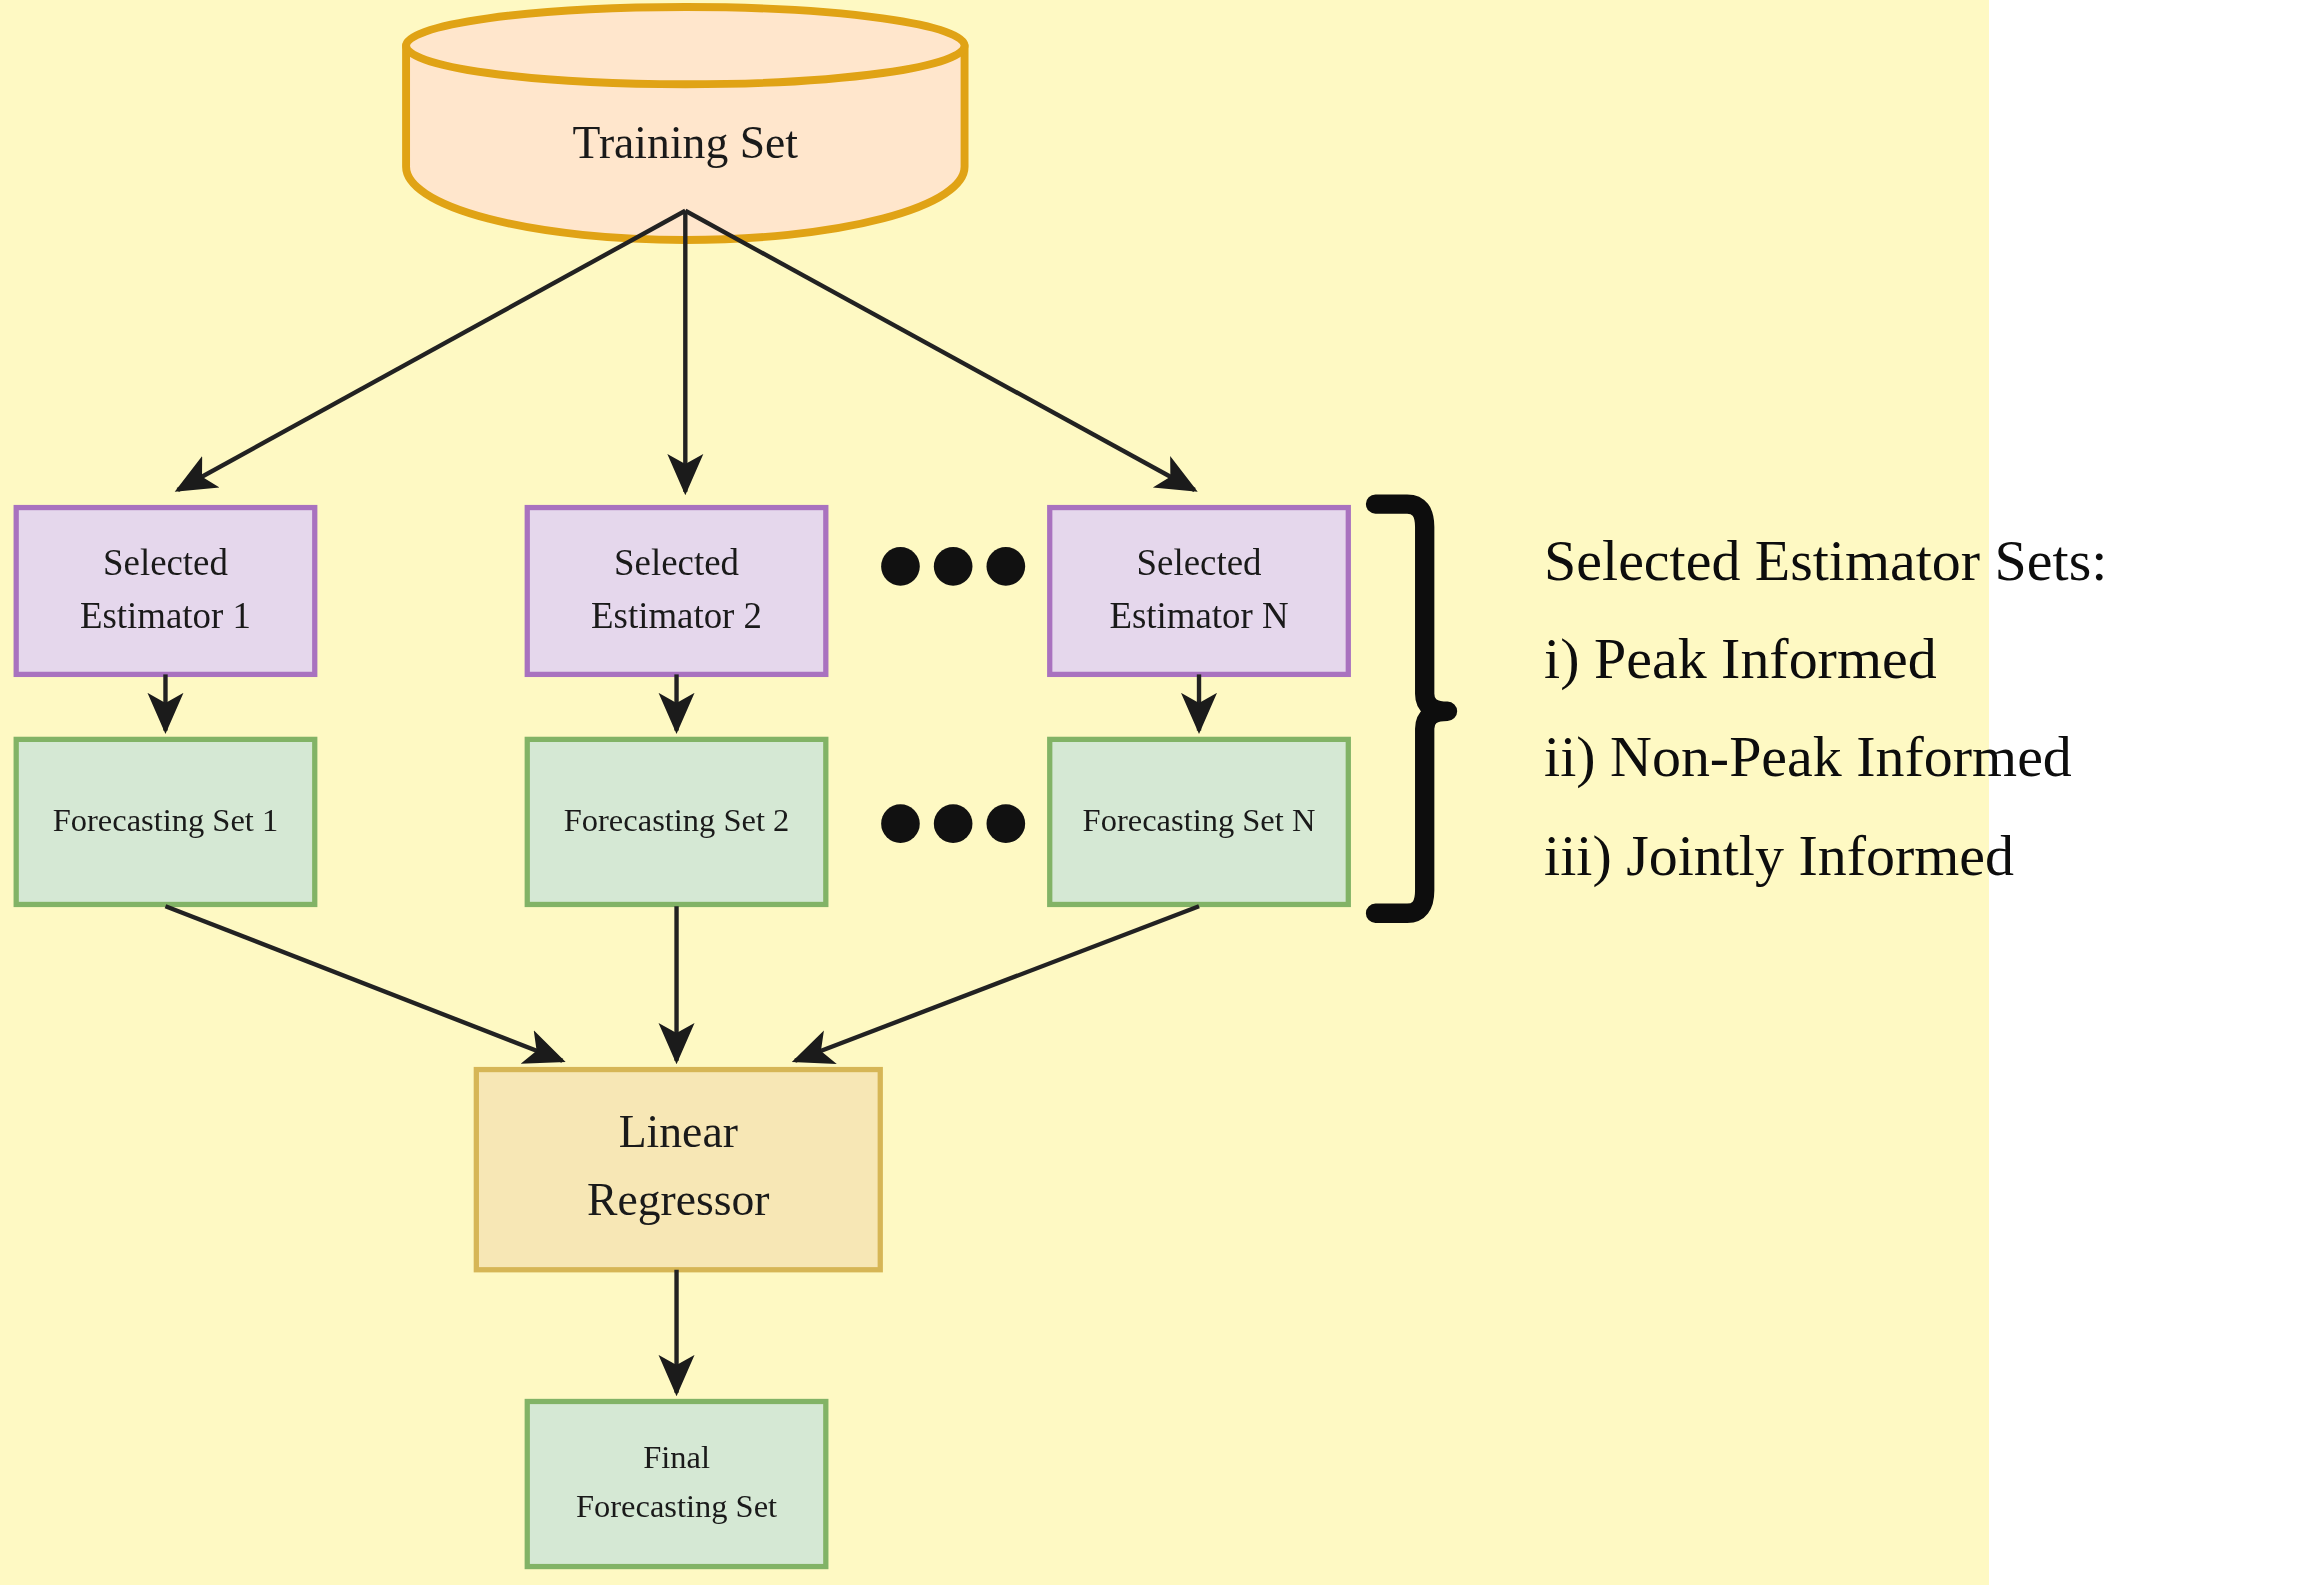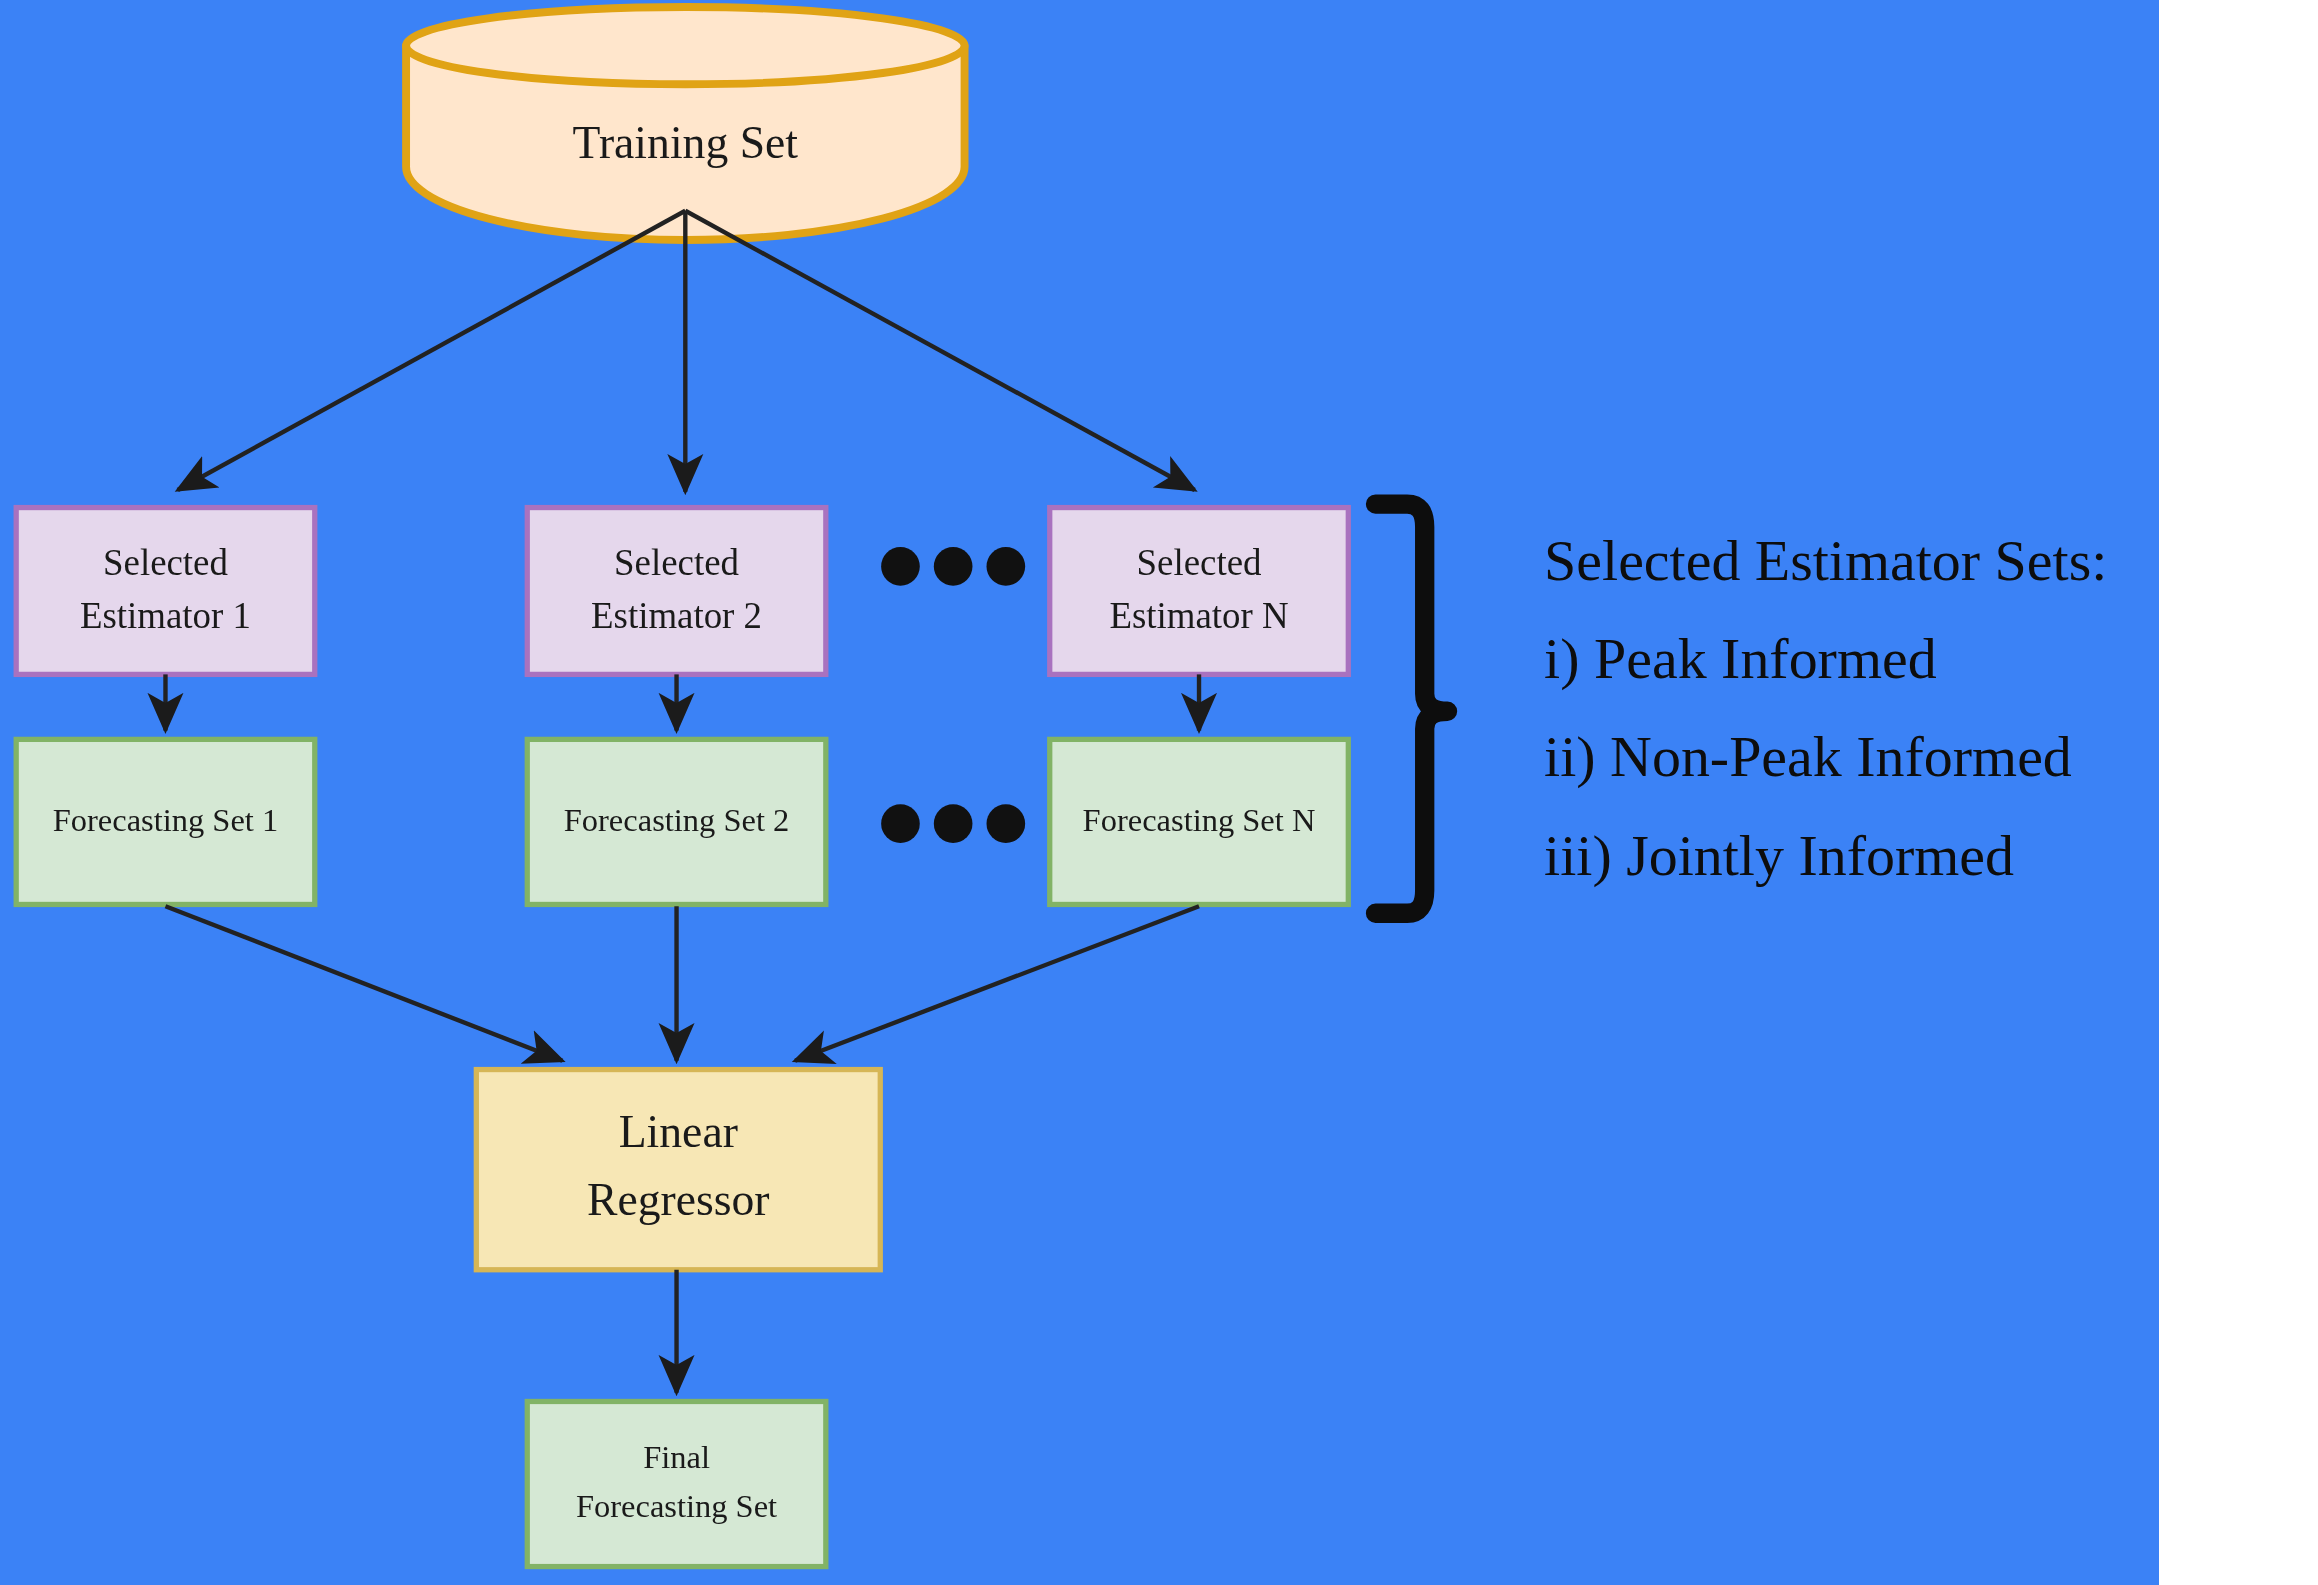--- a/index.html
+++ b/index.html
@@ -8,23 +8,23 @@
     background: #ffffff;
   }
   body {
     width: 2319px;
     height: 1585px;
     font-family: "Liberation Serif", "DejaVu Serif", serif;
     overflow: hidden;
   }
   #diagram-root {
     position: relative;
-    width: 2159px;
+    width: 1989px;
     height: 1585px;
-    background: #3b82f6;
+    background: #fef9c3;
   }
   svg.canvas {
     position: absolute;
     top: 0;
     left: 0;
     width: 2319px;
     height: 1585px;
   }
   .node-text {
     font-family: "Liberation Serif", "DejaVu Serif", serif;

